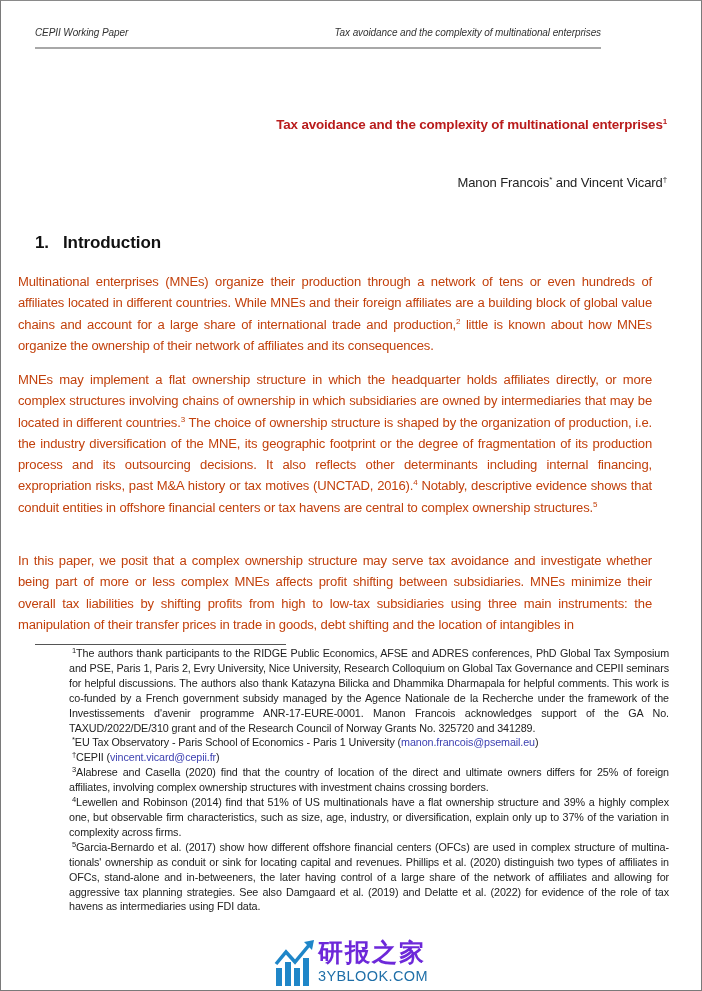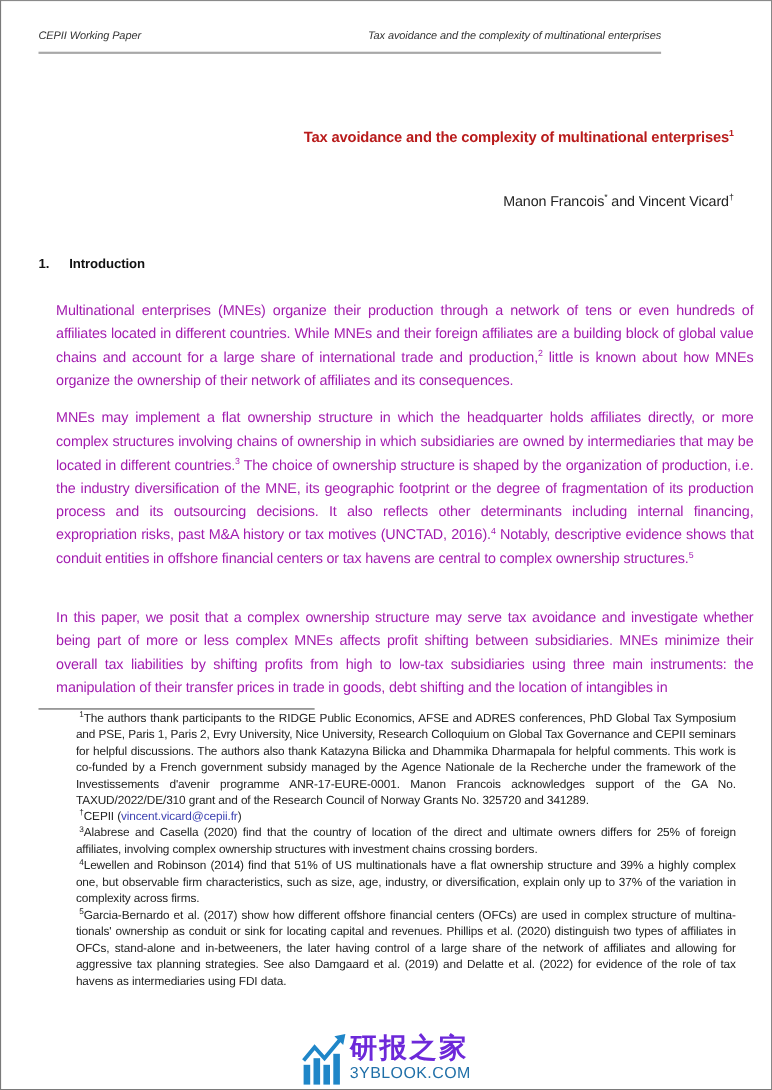--- a/index.html
+++ b/index.html
@@ -28,27 +28,27 @@
       font-size: 13.4px; font-weight: bold; color: #b91c1c;
       letter-spacing: -0.15px; white-space: nowrap;
     }
     .authors {
       position: absolute; right: 35px; top: 175px;
       font-size: 13px; color: #222; white-space: nowrap; letter-spacing: -0.1px;
     }
     sup { font-size: 8px; vertical-align: 5px; line-height: 0; }
     .section-heading {
       position: absolute; left: 35px; top: 233px;
-      font-size: 12px; font-weight: bold; color: #111; letter-spacing: -0.1px;
+      font-size: 17px; font-weight: bold; color: #111; letter-spacing: -0.1px;
     }
     .section-heading .num { display: inline-block; width: 28px; }
     .body {
-      position: absolute; left: 51px; width: 634px;
+      position: absolute; left: 18px; width: 634px;
       font-size: 13.05px; line-height: 21.3px; text-align: justify;
-      color: #a21caf; letter-spacing: -0.15px;
+      color: #c2410c; letter-spacing: -0.15px;
     }
     .p1 { top: 271px; }
     .p2 { top: 369px; }
     .p3 { top: 550px; }
     .fn-rule {
       position: absolute; left: 35px; top: 644px; width: 251px; height: 1px;
       background: #555;
     }
     .footnotes {
       position: absolute; left: 35px; top: 646px; width: 634px;
@@ -106,20 +106,23 @@
   <span>In this paper, we posit that a complex ownership structure may serve tax avoidance and investigate whether being part of more or less complex MNEs affects profit shifting between subsidiaries.  MNEs minimize their overall tax liabilities by shifting profits from high to low-tax subsidiaries using three main instruments: the manipulation of their transfer prices in trade in goods, debt shifting and the location of intangibles in</span>
 </div>
 
 <div class="fn-rule"></div>
 
 <div class="footnotes">
   <div class="footnote">
     <sup>1</sup><span>The authors thank participants to the RIDGE Public Economics, AFSE and ADRES conferences, PhD Global Tax Sympo­sium and PSE, Paris 1, Paris 2, Evry University, Nice University, Research Colloquium on Global Tax Governance and CEPII seminars for helpful discussions.  The authors also thank Katazyna Bilicka and Dhammika Dharmapala for helpful comments. This work is co-funded by a French government subsidy managed by the Agence Nationale de la Recherche under the frame­work of the Investissements d'avenir programme ANR-17-EURE-0001.  Manon Francois acknowledges support of the GA No. TAXUD/2022/DE/310 grant and of the Research Council of Norway Grants No. 325720 and 341289.</span>
   </div>
   <div class="footnote">
+    <sup>*</sup><span>EU Tax Observatory - Paris School of Economics - Paris 1 University (</span><span class="email">manon.francois@psemail.eu</span><span>)</span>
+  </div>
+  <div class="footnote">
     <sup>†</sup><span>CEPII (</span><span class="email">vincent.vicard@cepii.fr</span><span>)</span>
   </div>
   <div class="footnote">
     <sup>3</sup><span>Alabrese and Casella (2020) find that the country of location of the direct and ultimate owners differs for 25% of foreign affiliates, involving complex ownership structures with investment chains crossing borders.</span>
   </div>
   <div class="footnote">
     <sup>4</sup><span>Lewellen and Robinson (2014) find that 51% of US multinationals have a flat ownership structure and 39% a highly complex one, but observable firm characteristics, such as size, age, industry, or diversification, explain only up to 37% of the variation in complexity across firms.</span>
   </div>
   <div class="footnote">
     <sup>5</sup><span>Garcia-Bernardo et al. (2017) show how different offshore financial centers (OFCs) are used in complex structure of multina­tionals' ownership as conduit or sink for locating capital and revenues.  Phillips et al. (2020) distinguish two types of affiliates in OFCs, stand-alone and in-betweeners, the later having control of a large share of the network of affiliates and allowing for aggressive tax planning strategies.  See also Damgaard et al. (2019) and Delatte et al. (2022) for evidence of the role of tax havens as intermediaries using FDI data.</span>

